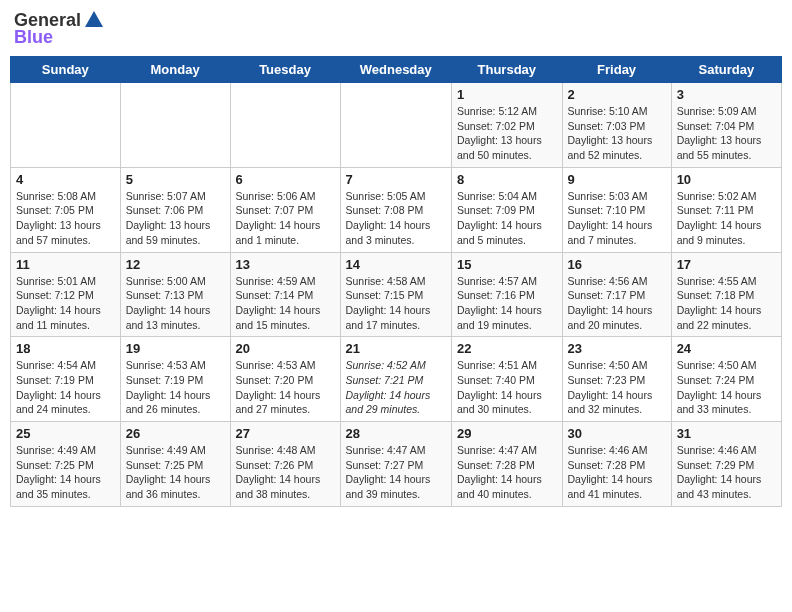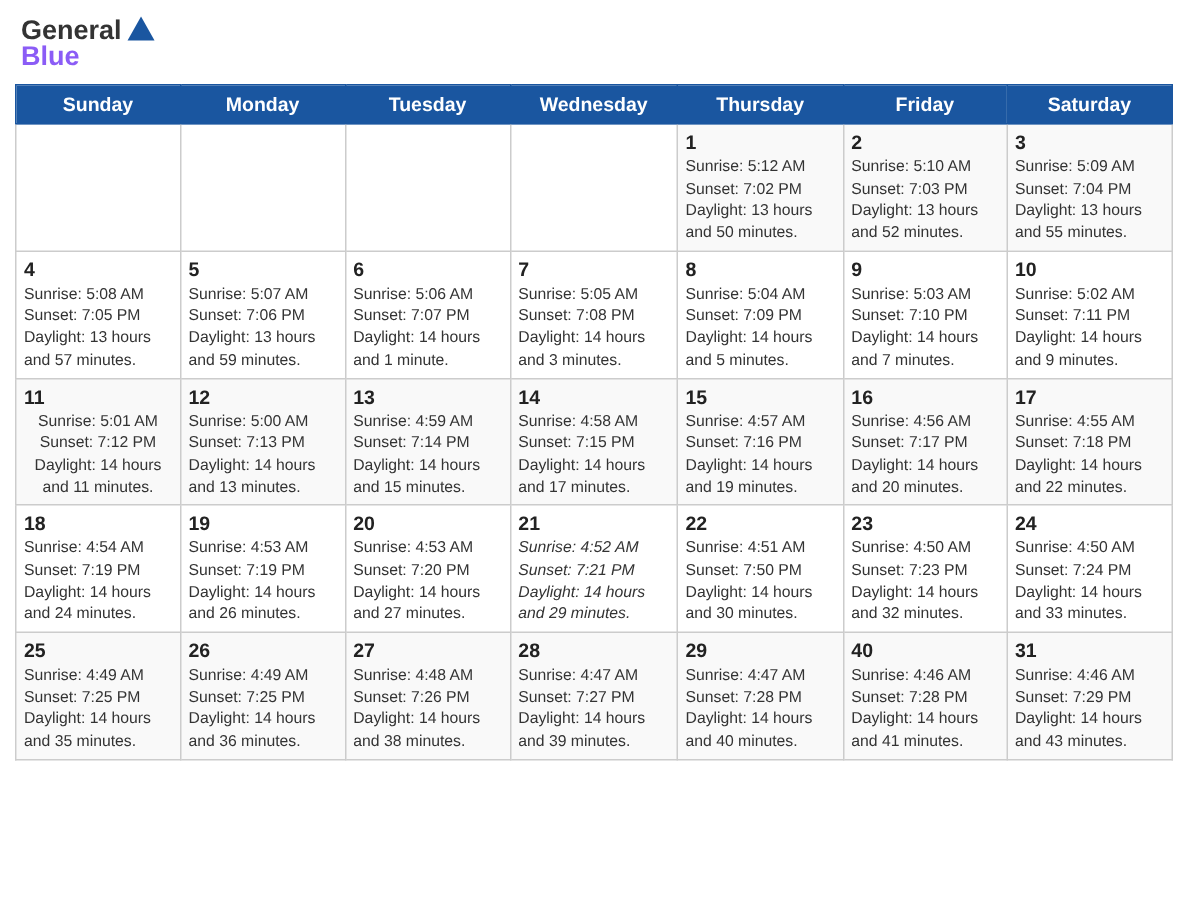--- a/index.html
+++ b/index.html
@@ -187,21 +187,21 @@
           <span class="day-number">10</span>
           <div class="day-info" style="white-space: pre-line;">Sunrise: 5:02 AM
 Sunset: 7:11 PM
 Daylight: 14 hours
 and 9 minutes.</div>
         </td>
       </tr>
       <tr>
         <td>
           <span class="day-number">11</span>
-          <div class="day-info" style="white-space: pre-line; text-align: center;">Sunrise: 5:01 AM
+          <div class="day-info" style="white-space: pre-line;">Sunrise: 5:01 AM
 Sunset: 7:12 PM
 Daylight: 14 hours
 and 11 minutes.</div>
         </td>
         <td>
           <span class="day-number">12</span>
           <div class="day-info" style="white-space: pre-line;">Sunrise: 5:00 AM
 Sunset: 7:13 PM
 Daylight: 14 hours
 and 13 minutes.</div>
@@ -267,21 +267,21 @@
         <td>
           <span class="day-number">21</span>
           <div class="day-info" style="white-space: pre-line; font-style: italic;">Sunrise: 4:52 AM
 Sunset: 7:21 PM
 Daylight: 14 hours
 and 29 minutes.</div>
         </td>
         <td>
           <span class="day-number">22</span>
           <div class="day-info" style="white-space: pre-line;">Sunrise: 4:51 AM
-Sunset: 7:50 PM
+Sunset: 7:40 PM
 Daylight: 14 hours
 and 30 minutes.</div>
         </td>
         <td>
           <span class="day-number">23</span>
           <div class="day-info" style="white-space: pre-line;">Sunrise: 4:50 AM
 Sunset: 7:23 PM
 Daylight: 14 hours
 and 32 minutes.</div>
         </td>
@@ -323,21 +323,21 @@
 and 39 minutes.</div>
         </td>
         <td>
           <span class="day-number">29</span>
           <div class="day-info" style="white-space: pre-line;">Sunrise: 4:47 AM
 Sunset: 7:28 PM
 Daylight: 14 hours
 and 40 minutes.</div>
         </td>
         <td>
-          <span class="day-number">40</span>
+          <span class="day-number">30</span>
           <div class="day-info" style="white-space: pre-line;">Sunrise: 4:46 AM
 Sunset: 7:28 PM
 Daylight: 14 hours
 and 41 minutes.</div>
         </td>
         <td>
           <span class="day-number">31</span>
           <div class="day-info" style="white-space: pre-line;">Sunrise: 4:46 AM
 Sunset: 7:29 PM
 Daylight: 14 hours

